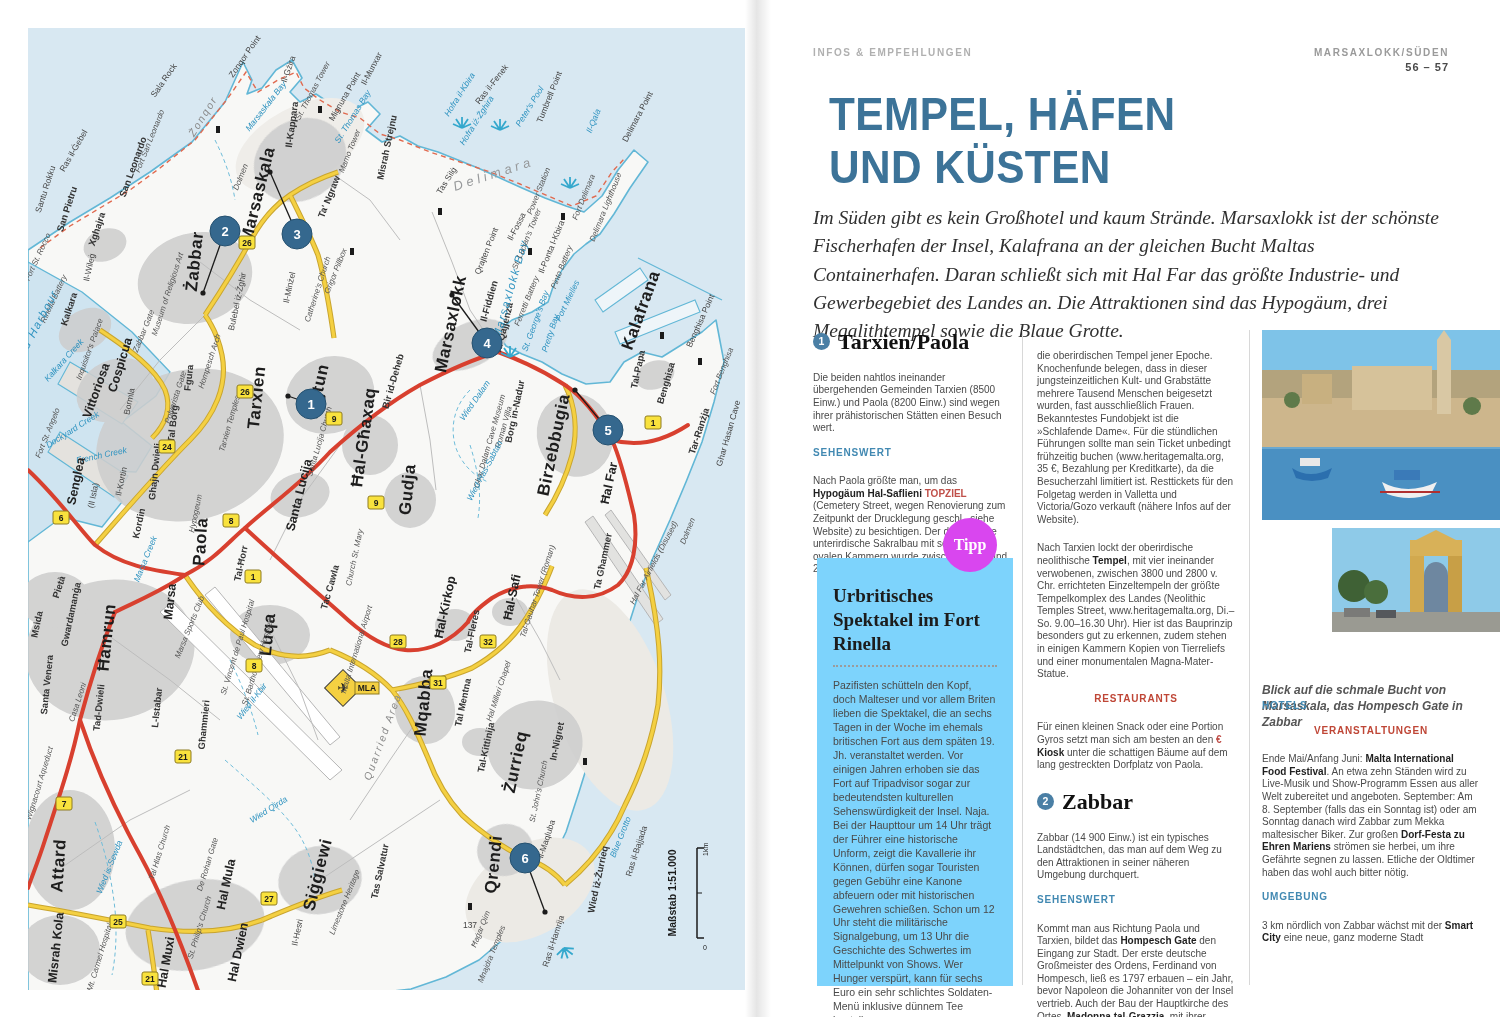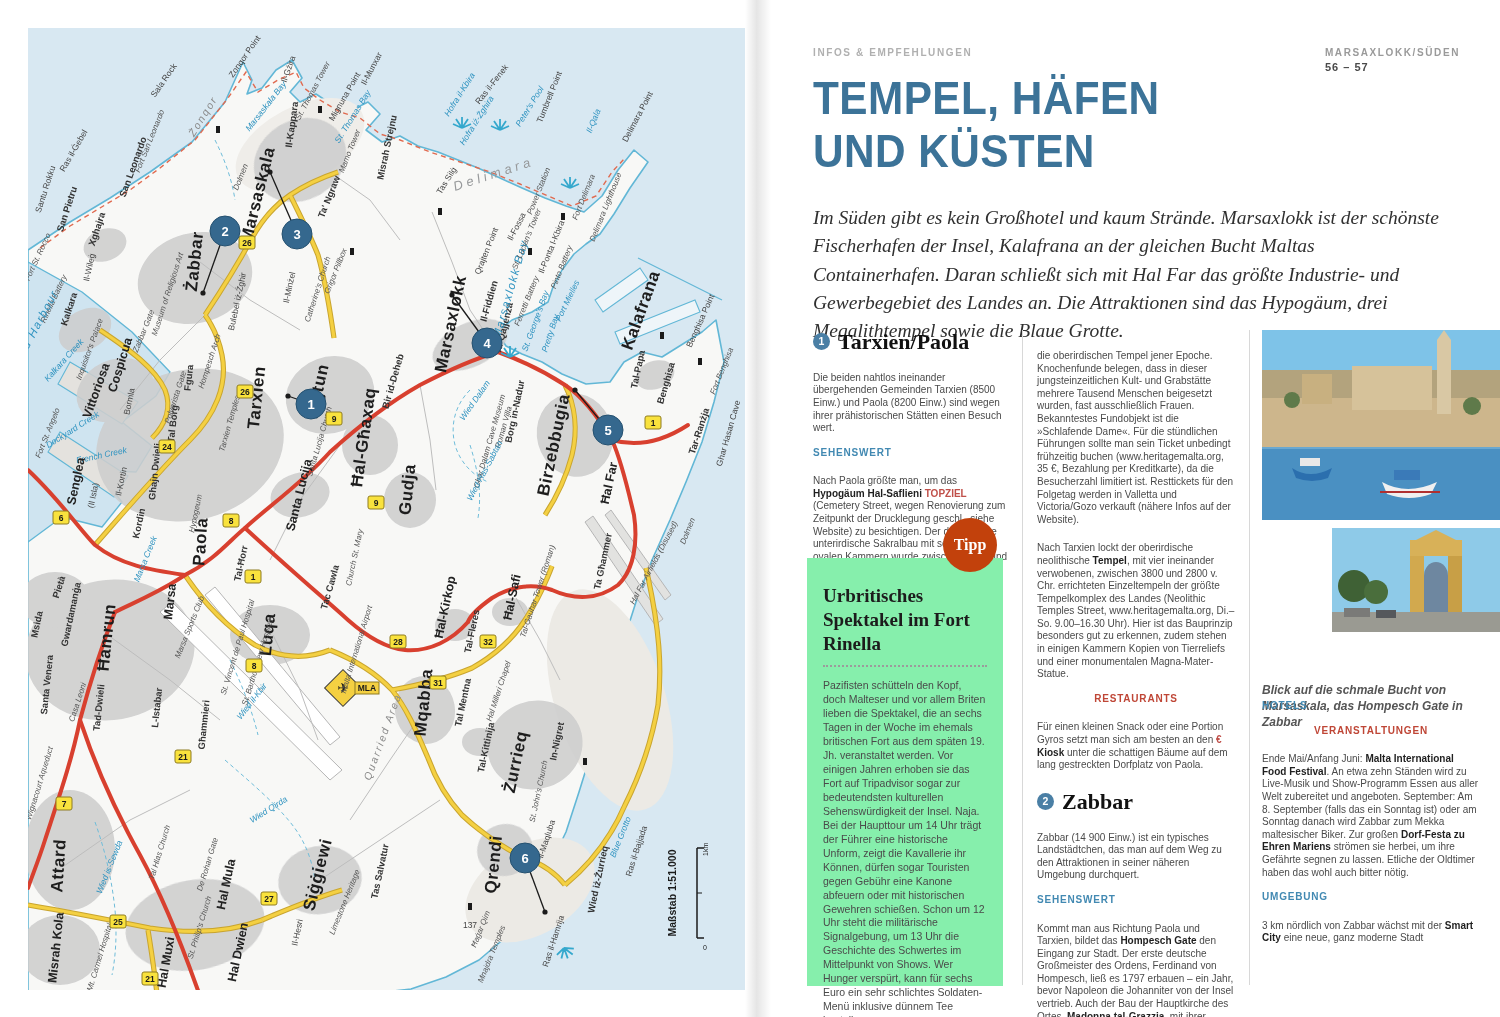--- a/index.html
+++ b/index.html
@@ -20,21 +20,21 @@
   .shield-t{font-weight:bold;font-size:8.5px;fill:#1b1b1b;text-anchor:middle;}
   .marker-t{font-weight:bold;font-size:13px;fill:#fff;text-anchor:middle;}
   .scale-t{font-weight:bold;font-size:10.5px;fill:#1b1b1b;}
   .scale-s{font-size:7px;fill:#1b1b1b;}
   
   #gutter{position:absolute;left:745px;top:0;width:26px;height:1017px;
           background:linear-gradient(90deg,rgba(0,0,0,0) 0%,rgba(0,0,0,.10) 45%,rgba(0,0,0,0) 100%);}
   
   #rpage{position:absolute;left:771px;top:0;width:729px;height:1017px;background:#fff;}
   .hdr{position:absolute;top:40px;font-size:10px;letter-spacing:1.6px;color:#b0b0b0;font-weight:bold;margin-top:7px;}
-  .hdr-r{right:40px;color:#9a9a9a;}
+  .hdr-r{right:51px;text-align:right;color:#9a9a9a;}
   .pgno{display:block;color:#4a4a4a;font-size:11px;letter-spacing:1px;margin-top:3px;}
   #title{position:absolute;left:42px;top:72px;color:#3c7398;font-weight:bold;
          font-size:47px;line-height:1.12;letter-spacing:.5px;}
   #title span{display:inline-block;transform:scaleX(.9);transform-origin:left;}
   #intro{position:absolute;left:42px;top:204px;width:628px;
          font-family:"Liberation Serif",serif;font-style:italic;font-size:19.5px;
          line-height:1.45;color:#303030;}
   .colrule{position:absolute;top:330px;height:655px;width:1px;background:#d8d8d8;}
   .col{position:absolute;font-size:10px;line-height:1.26;color:#4a4a4a;}
   .sechead{font-family:"Liberation Serif",serif;font-weight:bold;font-size:22px;color:#111;
@@ -42,23 +42,23 @@
   .secnum{flex:0 0 auto;width:17px;height:17px;border-radius:50%;background:#4a7fa5;color:#fff;
           font-family:"Liberation Sans",sans-serif;font-size:10.5px;font-weight:bold;
           display:flex;align-items:center;justify-content:center;}
   .subhead{font-size:10px;font-weight:bold;letter-spacing:.8px;margin:12px 0 3px 0;}
   .subhead.blue{color:#4289b2;}
   .subhead.red{color:#bf4636;}
   .col p{margin:16px 0 9px 0;}
   .b{font-weight:bold;color:#1f1f1f;}
   .red{font-weight:bold;color:#c0504a;text-align:center;}
   
-  #tipbox{position:absolute;left:36px;top:558px;width:196px;height:428px;background:#86efac;}
+  #tipbox{position:absolute;left:46px;top:558px;width:196px;height:428px;background:#7dd3fc;}
   #tipbadge{position:absolute;left:172px;top:518px;width:54px;height:54px;border-radius:50%;
-            background:#c2410c;color:#fff;font-family:"Liberation Serif",serif;font-weight:bold;
+            background:#d946ef;color:#fff;font-family:"Liberation Serif",serif;font-weight:bold;
             font-size:16px;display:flex;align-items:center;justify-content:center;}
   #tiptitle{font-family:"Liberation Serif",serif;font-weight:bold;font-size:19px;line-height:1.25;
             color:#1c1c1c;margin:26px 16px 10px 16px;}
   #tipdots{border-top:2px dotted #9b9b9b;margin:0 16px 12px 16px;}
   #tipbody{font-size:10.5px;line-height:1.33;color:#4a4a4a;margin:0 16px;}
   
   .photo{position:absolute;overflow:hidden;}
   #caption{position:absolute;left:491px;top:682px;width:210px;font-style:italic;
            font-size:12px;line-height:1.35;color:#555;font-weight:bold;}
 </style>
@@ -521,21 +521,21 @@
 
   <div id="gutter"></div>
 
   <div id="rpage">
     <div class="hdr" style="left:42px">INFOS &amp; EMPFEHLUNGEN</div>
     <div class="hdr hdr-r">
       <span>MARSAXLOKK/SÜDEN</span>
       <span class="pgno">56 – 57</span>
     </div>
 
-    <h1 id="title" style="margin:0">
+    <h1 id="title" style="margin:16px">
       <span>TEMPEL, HÄFEN</span><br>
       <span>UND KÜSTEN</span>
     </h1>
 
     <div id="intro">Im Süden gibt es kein Großhotel und kaum Strände. Marsaxlokk ist der schönste Fischerhafen der Insel, Kalafrana an der gleichen Bucht Maltas Containerhafen. Daran schließt sich mit Hal Far das größte Industrie- und Gewerbegebiet des Landes an. Die Attraktionen sind das Hypogäum, drei Megalithtempel sowie die Blaue Grotte.</div>
 
     <div class="colrule" style="left:251px"></div>
     <div class="colrule" style="left:478px"></div>
 
     <div class="col" style="left:42px;top:328px;width:196px">

